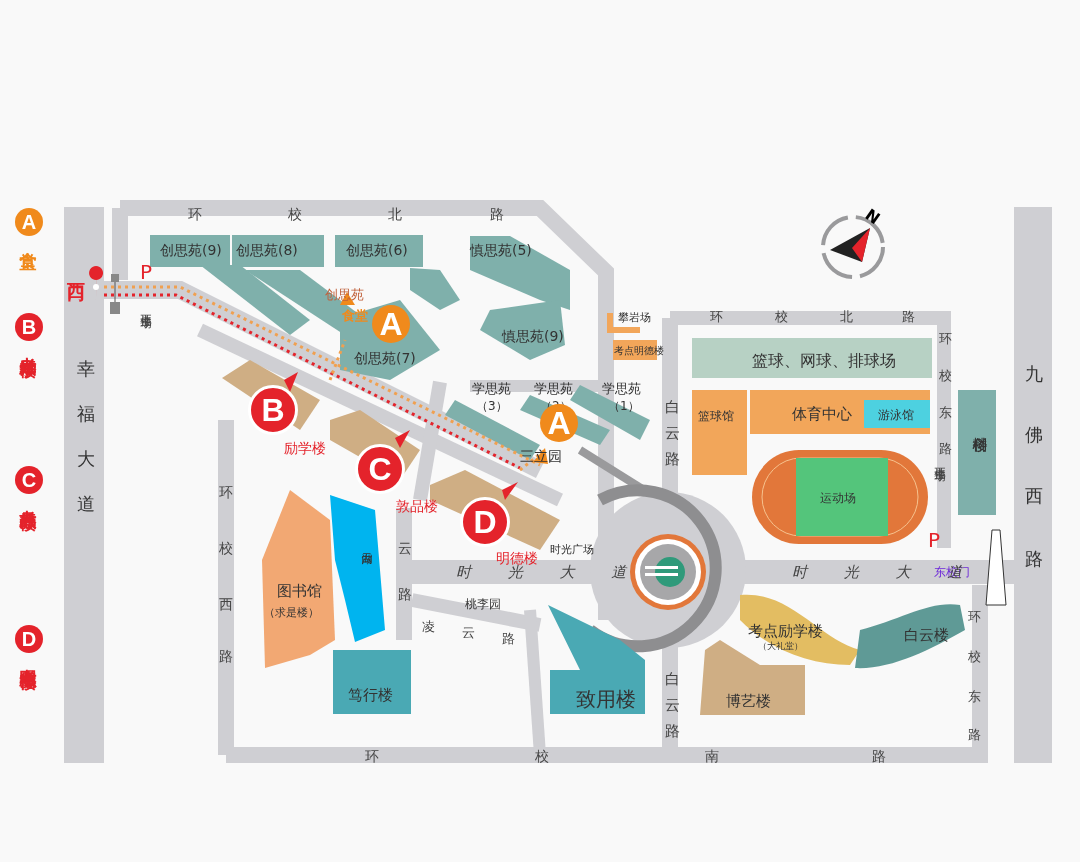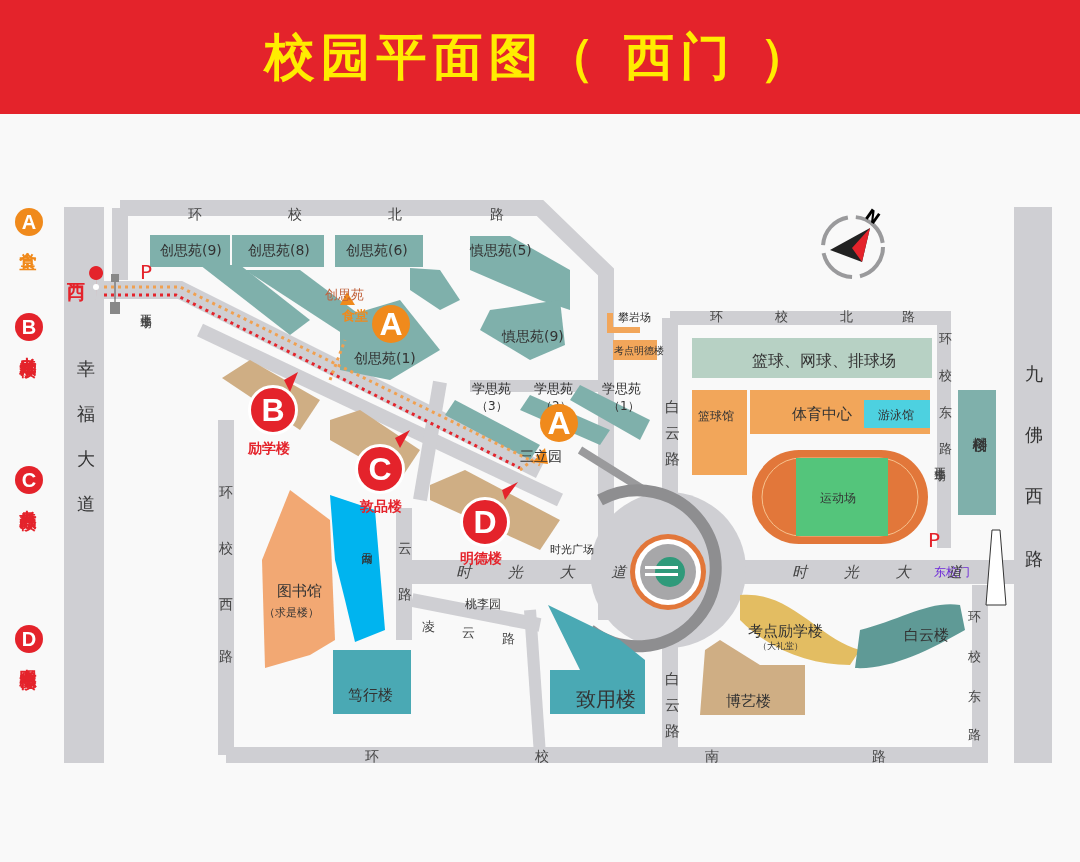--- a/index.html
+++ b/index.html
@@ -8,21 +8,21 @@
   .banner-title{color:#ffec00;font-size:50px;font-weight:bold;letter-spacing:6px;font-family:"DejaVu Sans",sans-serif;}
   .map{position:absolute;left:0;top:0;width:1080px;height:862px;}
   .abs{position:absolute;}
   .legend{position:absolute;left:0;width:58px;display:flex;flex-direction:column;align-items:center;}
   .legend-badge{width:28px;height:28px;border-radius:50%;color:#fff;font-weight:bold;font-size:20px;display:flex;align-items:center;justify-content:center;font-family:"Liberation Sans",sans-serif;}
   .legend-text{writing-mode:vertical-rl;font-weight:bold;font-size:17px;margin-top:2px;letter-spacing:1px;}
   .vtext{writing-mode:vertical-rl;letter-spacing:40px;}
   .lbl{position:absolute;font-size:14px;color:#333;white-space:nowrap;}
   .road-lbl{position:absolute;font-size:14px;color:#444;white-space:nowrap;}
   .marker{position:absolute;width:44px;height:44px;border-radius:50%;color:#fff;font-weight:bold;font-size:32px;display:flex;align-items:center;justify-content:center;font-family:"Liberation Sans",sans-serif;border:3px solid #fff;box-sizing:content-box;}
-  .marker-cap{position:absolute;color:#e4232b;font-weight:bold;font-size:14px;white-space:nowrap;}
+  .marker-cap{position:absolute;color:#e4232b;font-weight:normal;font-size:14px;white-space:nowrap;margin-left:36px;}
 </style>
 </head>
 <body>
 
 <div class="map">
   <svg width="1080" height="862" style="position:absolute;left:0;top:0">
 
     <rect x="64" y="207" width="40" height="556" fill="#cfcfd3"></rect>
     <rect x="1014" y="207" width="38" height="556" fill="#cfcfd3"></rect>
 
@@ -113,23 +113,20 @@
     <path d="M395 438 L410 430 L400 448 Z" fill="#e4232b"></path>
     <path d="M502 490 L518 482 L505 500 Z" fill="#e4232b"></path>
     <path d="M340 305 L355 305 L347 292 Z" fill="#f08a1c"></path>
     <path d="M533 462 L545 448 L548 464 Z" fill="#f08a1c"></path>
 
     <circle cx="853" cy="247" r="30" fill="none" stroke="#9a9a9c" stroke-width="4" stroke-dasharray="40 8"></circle>
     <path d="M830 250 L870 228 L862 262 Z" fill="#222"></path>
     <path d="M870 228 L862 262 L852 248 Z" fill="#e4232b"></path>
   </svg>
 
-  <div class="banner">
-    <span class="banner-title">校园平面图（ 西门 ）</span>
-  </div>
 
   <div class="legend" style="top:208px">
     <div class="legend-badge" style="background:#f08a1c">A</div>
     <div class="legend-text" style="color:#f08a1c">食堂</div>
   </div>
   <div class="legend" style="top:313px">
     <div class="legend-badge" style="background:#e4232b">B</div>
     <div class="legend-text" style="color:#e4232b">考点励学楼</div>
   </div>
   <div class="legend" style="top:466px">
@@ -183,25 +180,25 @@
   <div class="road-lbl" style="left:422px;top:618px;font-size:13px">凌</div>
   <div class="road-lbl" style="left:462px;top:624px;font-size:13px">云</div>
   <div class="road-lbl" style="left:502px;top:630px;font-size:13px">路</div>
 
   <div class="abs" style="left:140px;top:260px;color:#e4232b;font-size:20px">P</div>
   <div class="abs" style="left:137px;top:305px;font-size:11px;color:#444;writing-mode:vertical-rl;letter-spacing:1px">地下停车场</div>
   <div class="abs" style="left:928px;top:528px;color:#e4232b;font-size:20px">P</div>
   <div class="abs" style="left:931px;top:458px;font-size:11px;color:#444;writing-mode:vertical-rl;letter-spacing:1px">地下停车场</div>
 
   <div class="lbl" style="left:160px;top:242px">创思苑(9)</div>
-  <div class="lbl" style="left:248px;top:242px">创思苑(8)</div>
+  <div class="lbl" style="left:236px;top:242px">创思苑(8)</div>
   <div class="lbl" style="left:346px;top:242px">创思苑(6)</div>
   <div class="lbl" style="left:470px;top:242px">慎思苑(5)</div>
   <div class="lbl" style="left:502px;top:328px">慎思苑(9)</div>
-  <div class="lbl" style="left:354px;top:350px">创思苑(1)</div>
+  <div class="lbl" style="left:354px;top:350px">创思苑(7)</div>
   <div class="lbl" style="left:325px;top:286px;color:#c0603a;font-size:13px">创思苑</div>
   <div class="lbl" style="left:342px;top:307px;color:#f08a1c;font-size:13px;font-weight:bold">食堂</div>
   <div class="lbl" style="left:472px;top:380px;font-size:13px">学思苑</div>
   <div class="lbl" style="left:476px;top:398px;font-size:12px">（3）</div>
   <div class="lbl" style="left:534px;top:380px;font-size:13px">学思苑</div>
   <div class="lbl" style="left:540px;top:398px;font-size:12px">（2）</div>
   <div class="lbl" style="left:602px;top:380px;font-size:13px">学思苑</div>
   <div class="lbl" style="left:608px;top:398px;font-size:12px">（1）</div>
   <div class="lbl" style="left:520px;top:448px;font-size:14px">三立园</div>
   <div class="lbl" style="left:618px;top:310px;font-size:11px">攀岩场</div>

